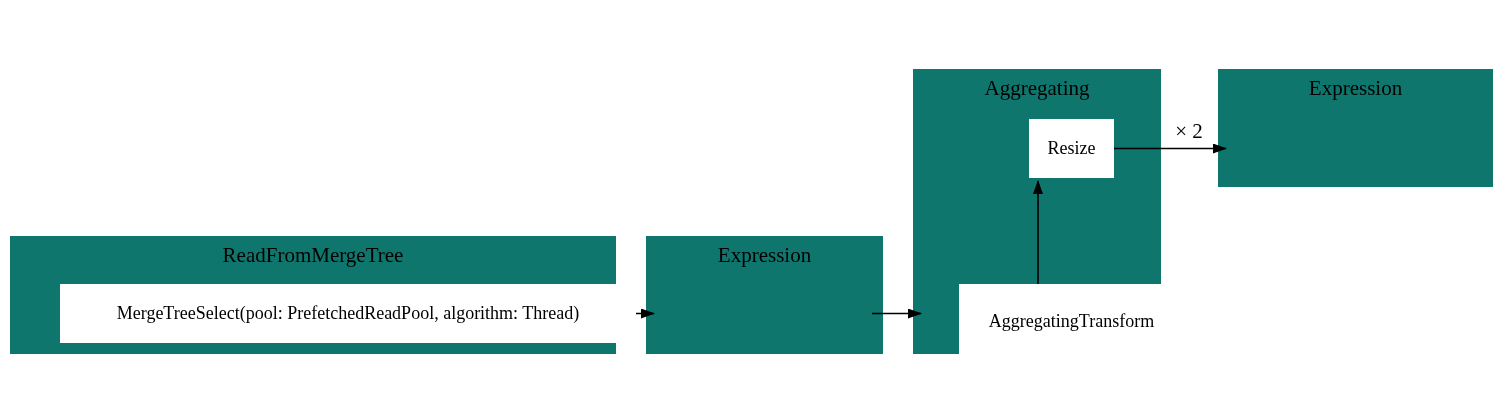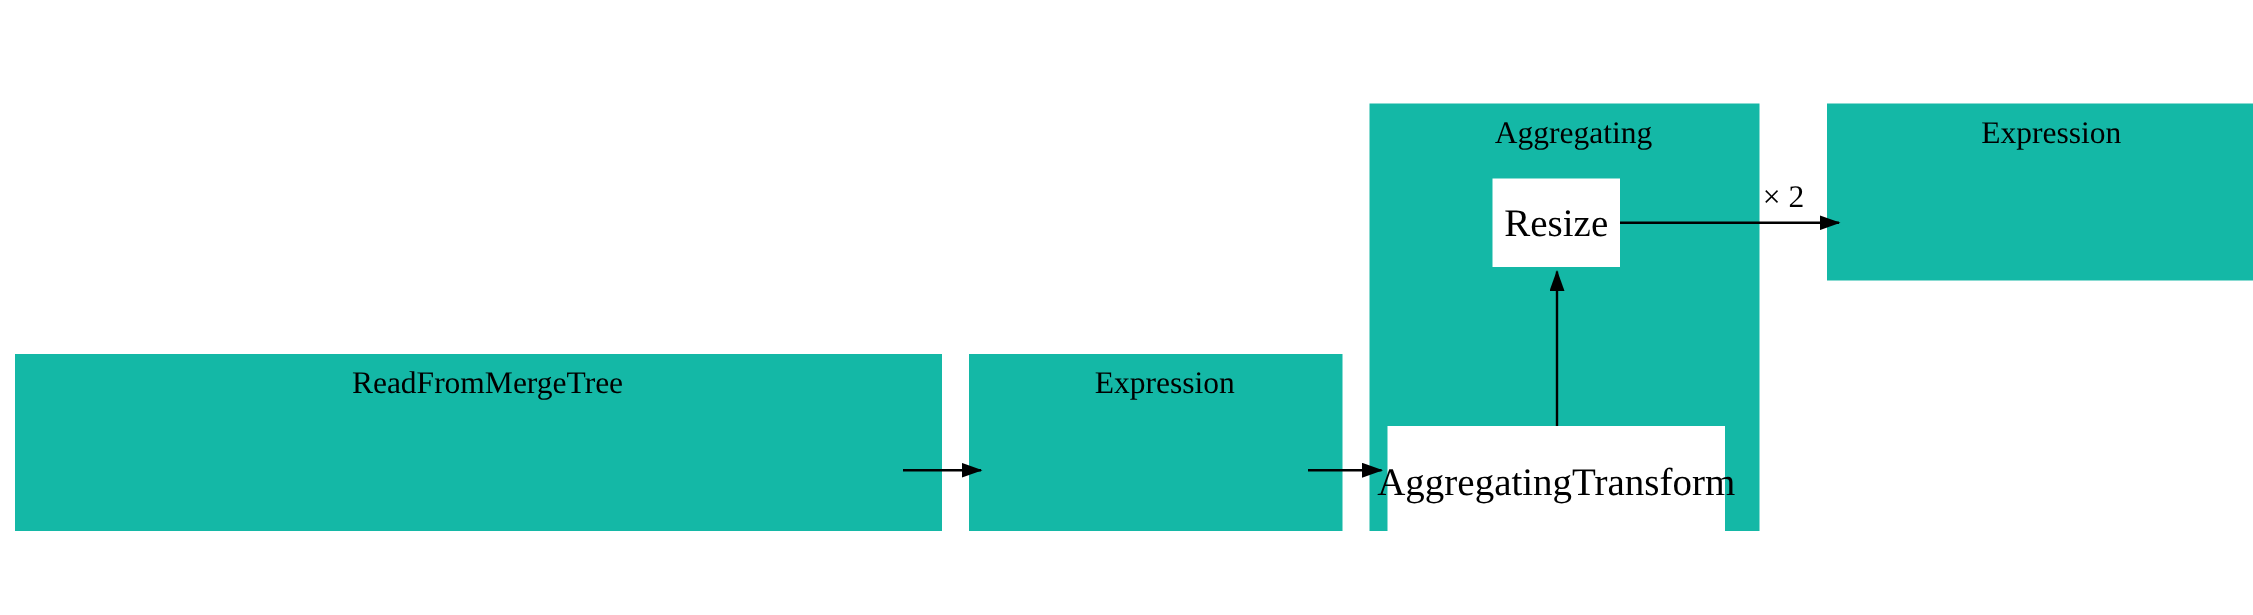--- a/index.html
+++ b/index.html
@@ -5,37 +5,38 @@
   html, body { margin: 0; padding: 0; background: #ffffff; }
   .canvas {
     position: relative;
     width: 1502px;
     height: 410px;
     background: #ffffff;
     font-family: "Liberation Serif", "DejaVu Serif", serif;
     color: #000000;
     overflow: hidden;
   }
-  .cluster { position: absolute; background: #14b8a6; padding-left: 12px; }
+  .cluster { position: absolute; background: #0f766e; }
   .cluster-title {
     display: block;
     text-align: center;
     padding-top: 7px;
     font-size: 21px;
     line-height: 24px;
     white-space: nowrap;
   }
   .node {
     position: absolute;
     background: #ffffff;
     display: flex;
     align-items: center;
     justify-content: center;
-    font-size: 26px;
+    font-size: 18px;
     white-space: nowrap;
+    margin-left: 34px;
   }
   .edges {
     position: absolute;
     left: 0; top: 0;
     width: 1502px; height: 410px;
     pointer-events: none;
   }
   .edges line { stroke: #000000; stroke-width: 1.6; }
   .edge-label {
     position: absolute;
@@ -86,20 +87,21 @@
       </marker>
     </defs>
     <line x1="602" y1="313.5" x2="654" y2="313.5" marker-end="url(#arrowhead)"></line>
     <line x1="872" y1="313.5" x2="921" y2="313.5" marker-end="url(#arrowhead)"></line>
     <line x1="1038" y1="284" x2="1038" y2="181" marker-end="url(#arrowhead)"></line>
     <line x1="1080" y1="148.5" x2="1226" y2="148.5" marker-end="url(#arrowhead)"></line>
   </svg>
 
   <div class="edge-label el-x2">× 2</div>
 
+  <div class="node n-mts">MergeTreeSelect(pool: PrefetchedReadPool, algorithm: Thread)</div>
 
 
   <div class="node n-rsz">Resize</div>
 
   <div class="node n-aggt">AggregatingTransform</div>
 
 
 </div>
 
 </body></html>

